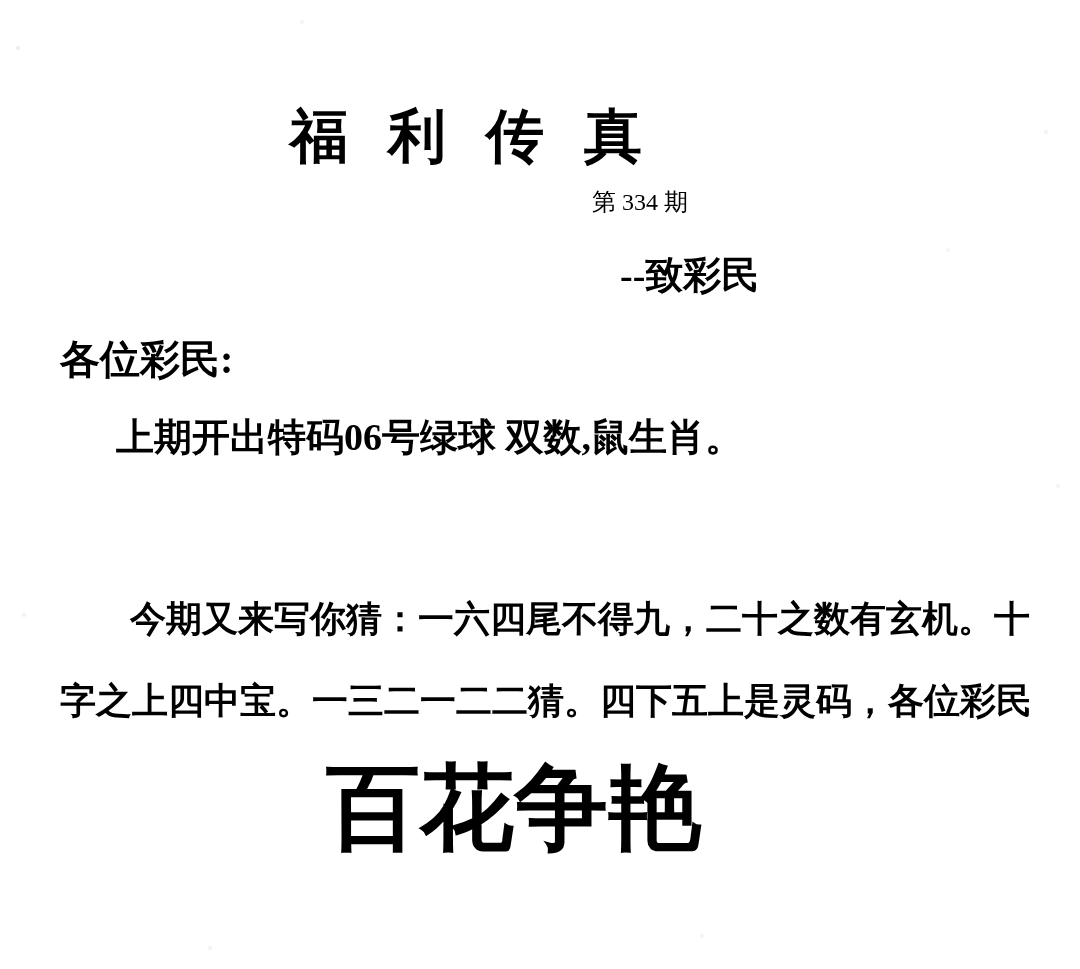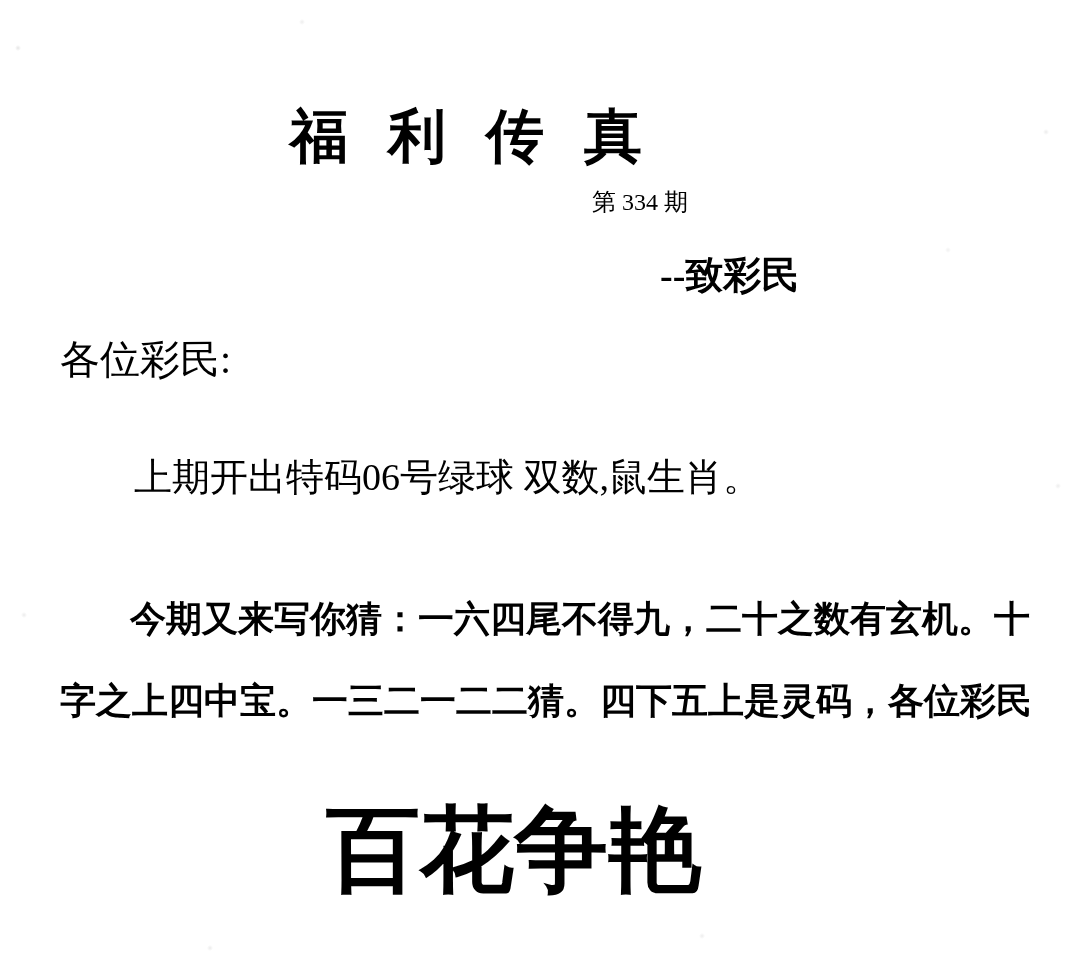--- a/index.html
+++ b/index.html
@@ -48,54 +48,53 @@
   .issue-label {
     top: 178px;
     left: 575px;
     font-size: 24px;
     font-weight: 400;
     line-height: 48px;
     margin-left: 17px;
   }
   .dedication {
     top: 250px;
-    left: 660px;
+    left: 620px;
     font-size: 38px;
     font-weight: 600;
     line-height: 50px;
     text-align: center;
   }
   .greeting {
     top: 334px;
     left: 60px;
     font-size: 40px;
-    font-weight: 400;
+    font-weight: 700;
     line-height: 52px;
   }
   .last-result {
     top: 412px;
-    left: 134px;
+    left: 116px;
     font-size: 38px;
-    font-weight: 400;
+    font-weight: 700;
     line-height: 50px;
-    margin-top: 40px;
   }
   .riddle {
     top: 578px;
     left: 60px;
     width: 990px;
     font-size: 36px;
     font-weight: 600;
     line-height: 82px;
   }
   .riddle .rline { white-space: nowrap; }
   .riddle .rline.indent { text-indent: 70px; }
 
   .headline {
-    top: 794px;
+    top: 752px;
     left: 326px;
     font-size: 94px;
     font-weight: 900;
     line-height: 112px;
     letter-spacing: 0px;
     text-align: center;
   }
 </style>
 </head>
 <body>

